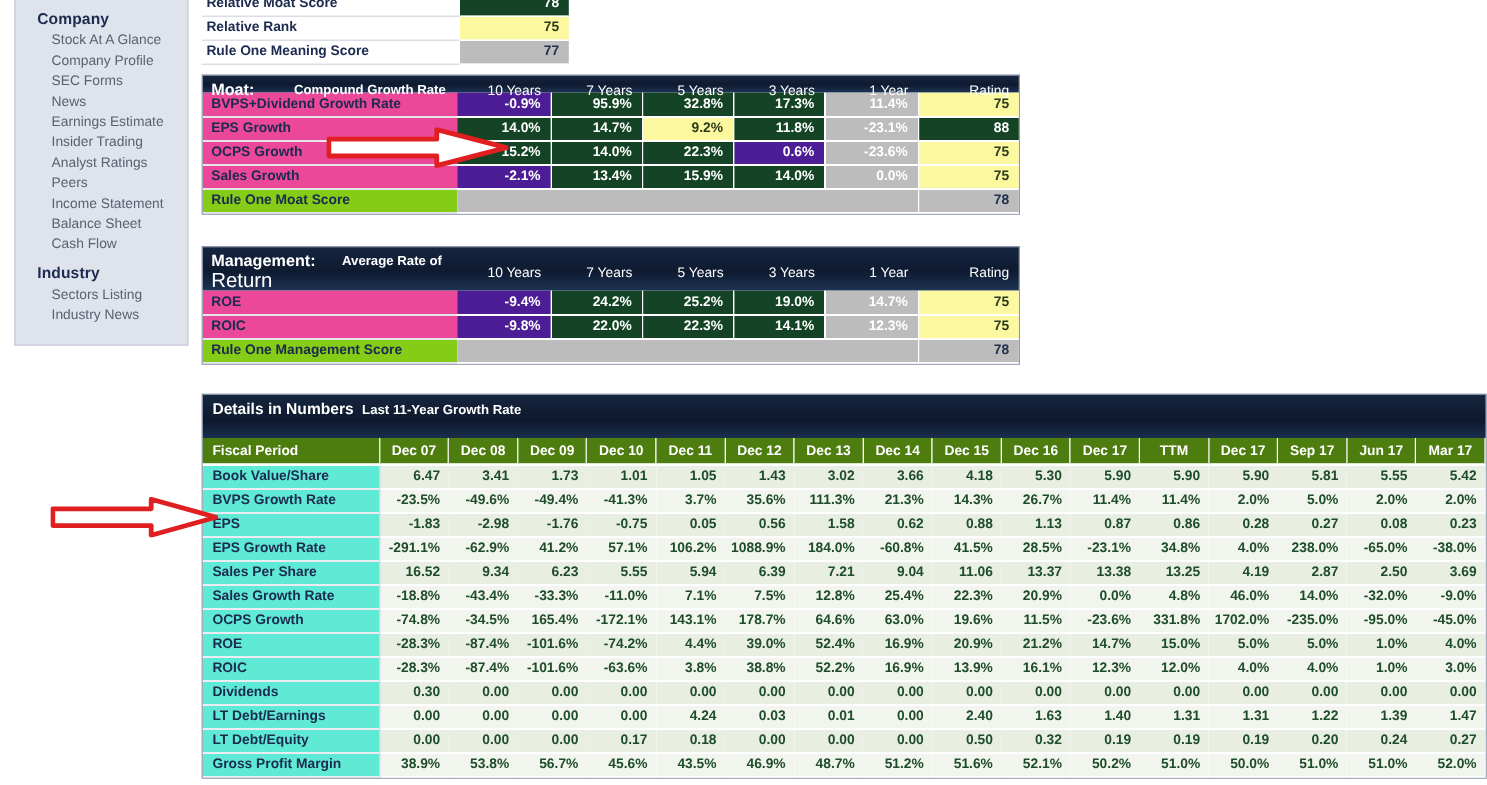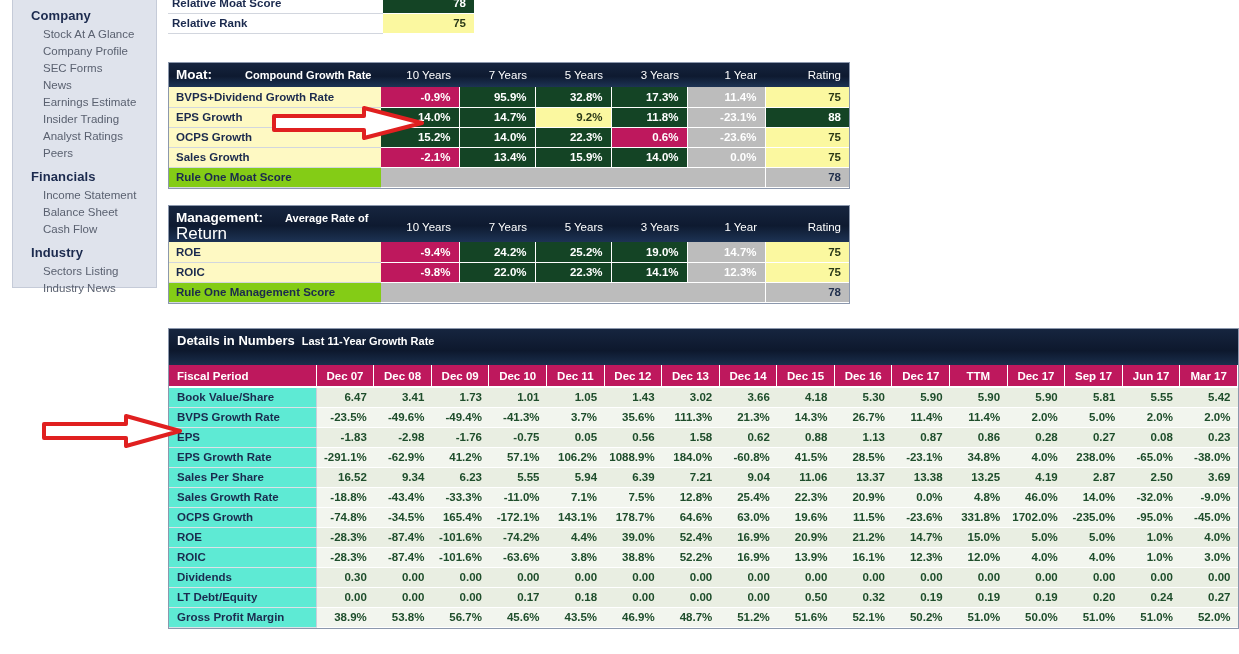--- a/index.html
+++ b/index.html
@@ -37,32 +37,32 @@
     width:215px;background:#ffffff;color:#1b2a4e;font-weight:bold;
     border-bottom:1px solid #d2d6de;text-align:left;
   }
   #score-stack td.val{
     width:91px;text-align:right;font-weight:bold;padding-right:8px;
     border-bottom:1px solid #ffffff;
   }
 
   
   .c-green{background:#144425;color:#ffffff;}
-  .c-red{background:#be185d;color:#ffffff;margin-left:42px;}
+  .c-red{background:#4c1d95;color:#ffffff;margin-left:42px;}
   .c-yellow{background:#fbf8a0;color:#2b3a18;}
   .c-gray{background:#bcbcbc;color:#ffffff;}
   .c-gray-d{background:#bcbcbc;color:#22304d;}
 
   
   .panel{position:absolute;width:682px;left:168px;border:1px solid #8c98ad;box-sizing:border-box;}
   #moat-panel{top:62px;}
   #mgmt-panel{top:205px;}
   .panel-head{
     background:linear-gradient(180deg,#16253f 0%,#0e1a30 55%,#1d3354 100%);
-    color:#ffffff;height:24px;position:relative;
+    color:#ffffff;height:14px;position:relative;
   }
   .panel-head .ph-title{
     position:absolute;left:7px;top:4px;font-weight:bold;font-size:13.5px;
   }
   .panel-head .ph-sub{
     position:absolute;top:6px;font-size:11px;font-weight:bold;
   }
   .panel-head .ph-sub2{
     position:absolute;left:7px;top:18px;font-size:17px;
   }
@@ -70,21 +70,21 @@
   .ph-cols span{
     display:inline-block;text-align:right;font-size:11.5px;padding-right:8px;
     box-sizing:border-box;
   }
   .panel table{width:100%;border-collapse:collapse;table-layout:fixed;}
   .panel table td{
     height:20px;box-sizing:border-box;font-size:11.5px;padding:0 4px;
     font-weight:bold;white-space:nowrap;overflow:hidden;
   }
   .panel table td.lbl{
-    background:#fef9c3;color:#1b2a4e;text-align:left;
+    background:#ec4899;color:#1b2a4e;text-align:left;
     border-bottom:1px solid #d2d6de;padding-left:7px;
   }
   .panel table td.num{
     text-align:right;padding-right:8px;
     border-right:1px solid #ffffff;border-bottom:1px solid #ffffff;
   }
   .panel table td.rat{
     text-align:right;padding-right:8px;border-bottom:1px solid #ffffff;
   }
   .panel table tr.score td.lbl{background:#84cc16;}
@@ -97,21 +97,21 @@
   
   #details{position:absolute;left:168px;top:328px;width:1071px;
            border:1px solid #8c98ad;box-sizing:border-box;}
   #details .dhead{
     background:linear-gradient(180deg,#16253f 0%,#0d182d 60%,#1a2e4c 100%);
     color:#ffffff;height:36px;line-height:24px;padding-left:8px;font-size:13px;font-weight:bold;
   }
   #details .dhead .dsub{font-size:11px;margin-left:7px;}
   #details table{width:100%;border-collapse:collapse;table-layout:fixed;}
   #details thead th{
-    background:#be185d;color:#ffffff;font-size:11.5px;height:22px;
+    background:#4d7c0f;color:#ffffff;font-size:11.5px;height:22px;
     border-right:1px solid #ffffff;border-bottom:2px solid #ffffff;
     text-align:center;font-weight:bold;box-sizing:border-box;
   }
   #details thead th.fp{text-align:left;padding-left:8px;}
   #details tbody td{
     height:20px;font-size:11.5px;font-weight:bold;box-sizing:border-box;
     text-align:right;padding-right:7px;color:#1e4d2b;
     border-bottom:1px solid #ffffff;white-space:nowrap;overflow:hidden;
   }
   #details tbody td.rl{
@@ -133,38 +133,41 @@
 <div id="sidebar">
     <div class="nav-group-title first">Company</div>
     <div class="nav-link">Stock At A Glance</div>
     <div class="nav-link">Company Profile</div>
     <div class="nav-link">SEC Forms</div>
     <div class="nav-link">News</div>
     <div class="nav-link">Earnings Estimate</div>
     <div class="nav-link">Insider Trading</div>
     <div class="nav-link">Analyst Ratings</div>
     <div class="nav-link">Peers</div>
-    <div class="nav-group-title">Financials</div>
     <div class="nav-link">Income Statement</div>
     <div class="nav-link">Balance Sheet</div>
     <div class="nav-link">Cash Flow</div>
     <div class="nav-group-title">Industry</div>
     <div class="nav-link">Sectors Listing</div>
     <div class="nav-link">Industry News</div>
   </div>
 
 <table class="tbl" id="score-stack">
   <tbody>
       <tr>
         <td class="lbl">Relative Moat Score</td>
         <td class="val c-green">78</td>
       </tr>
       <tr>
         <td class="lbl">Relative Rank</td>
         <td class="val c-yellow">75</td>
+      </tr>
+      <tr>
+        <td class="lbl">Rule One Meaning Score</td>
+        <td class="val c-gray-d">77</td>
       </tr>
     </tbody>
 </table>
 
 <div class="panel" id="moat-panel">
   <div class="panel-head">
     <span class="ph-title">Moat:</span>
     <span class="ph-sub" style="left:76px">Compound Growth Rate</span>
     <div class="ph-cols"><span style="width: 78px;">10 Years</span><span style="width: 76px;">7 Years</span><span style="width: 76px;">5 Years</span><span style="width: 76px;">3 Years</span><span style="width: 78px;">1 Year</span><span style="width: 84px;">Rating</span></div>
   </div>
@@ -498,20 +501,39 @@
           <td>0.00</td>
           <td>0.00</td>
           <td>0.00</td>
           <td>0.00</td>
           <td>0.00</td>
           <td>0.00</td>
           <td>0.00</td>
           <td>0.00</td>
           <td>0.00</td>
         </tr>
+        <tr class="even">
+          <td class="rl">LT Debt/Earnings</td>
+          <td>0.00</td>
+          <td>0.00</td>
+          <td>0.00</td>
+          <td>0.00</td>
+          <td>4.24</td>
+          <td>0.03</td>
+          <td>0.01</td>
+          <td>0.00</td>
+          <td>2.40</td>
+          <td>1.63</td>
+          <td>1.40</td>
+          <td>1.31</td>
+          <td>1.31</td>
+          <td>1.22</td>
+          <td>1.39</td>
+          <td>1.47</td>
+        </tr>
         <tr class="odd">
           <td class="rl">LT Debt/Equity</td>
           <td>0.00</td>
           <td>0.00</td>
           <td>0.00</td>
           <td>0.17</td>
           <td>0.18</td>
           <td>0.00</td>
           <td>0.00</td>
           <td>0.00</td>

